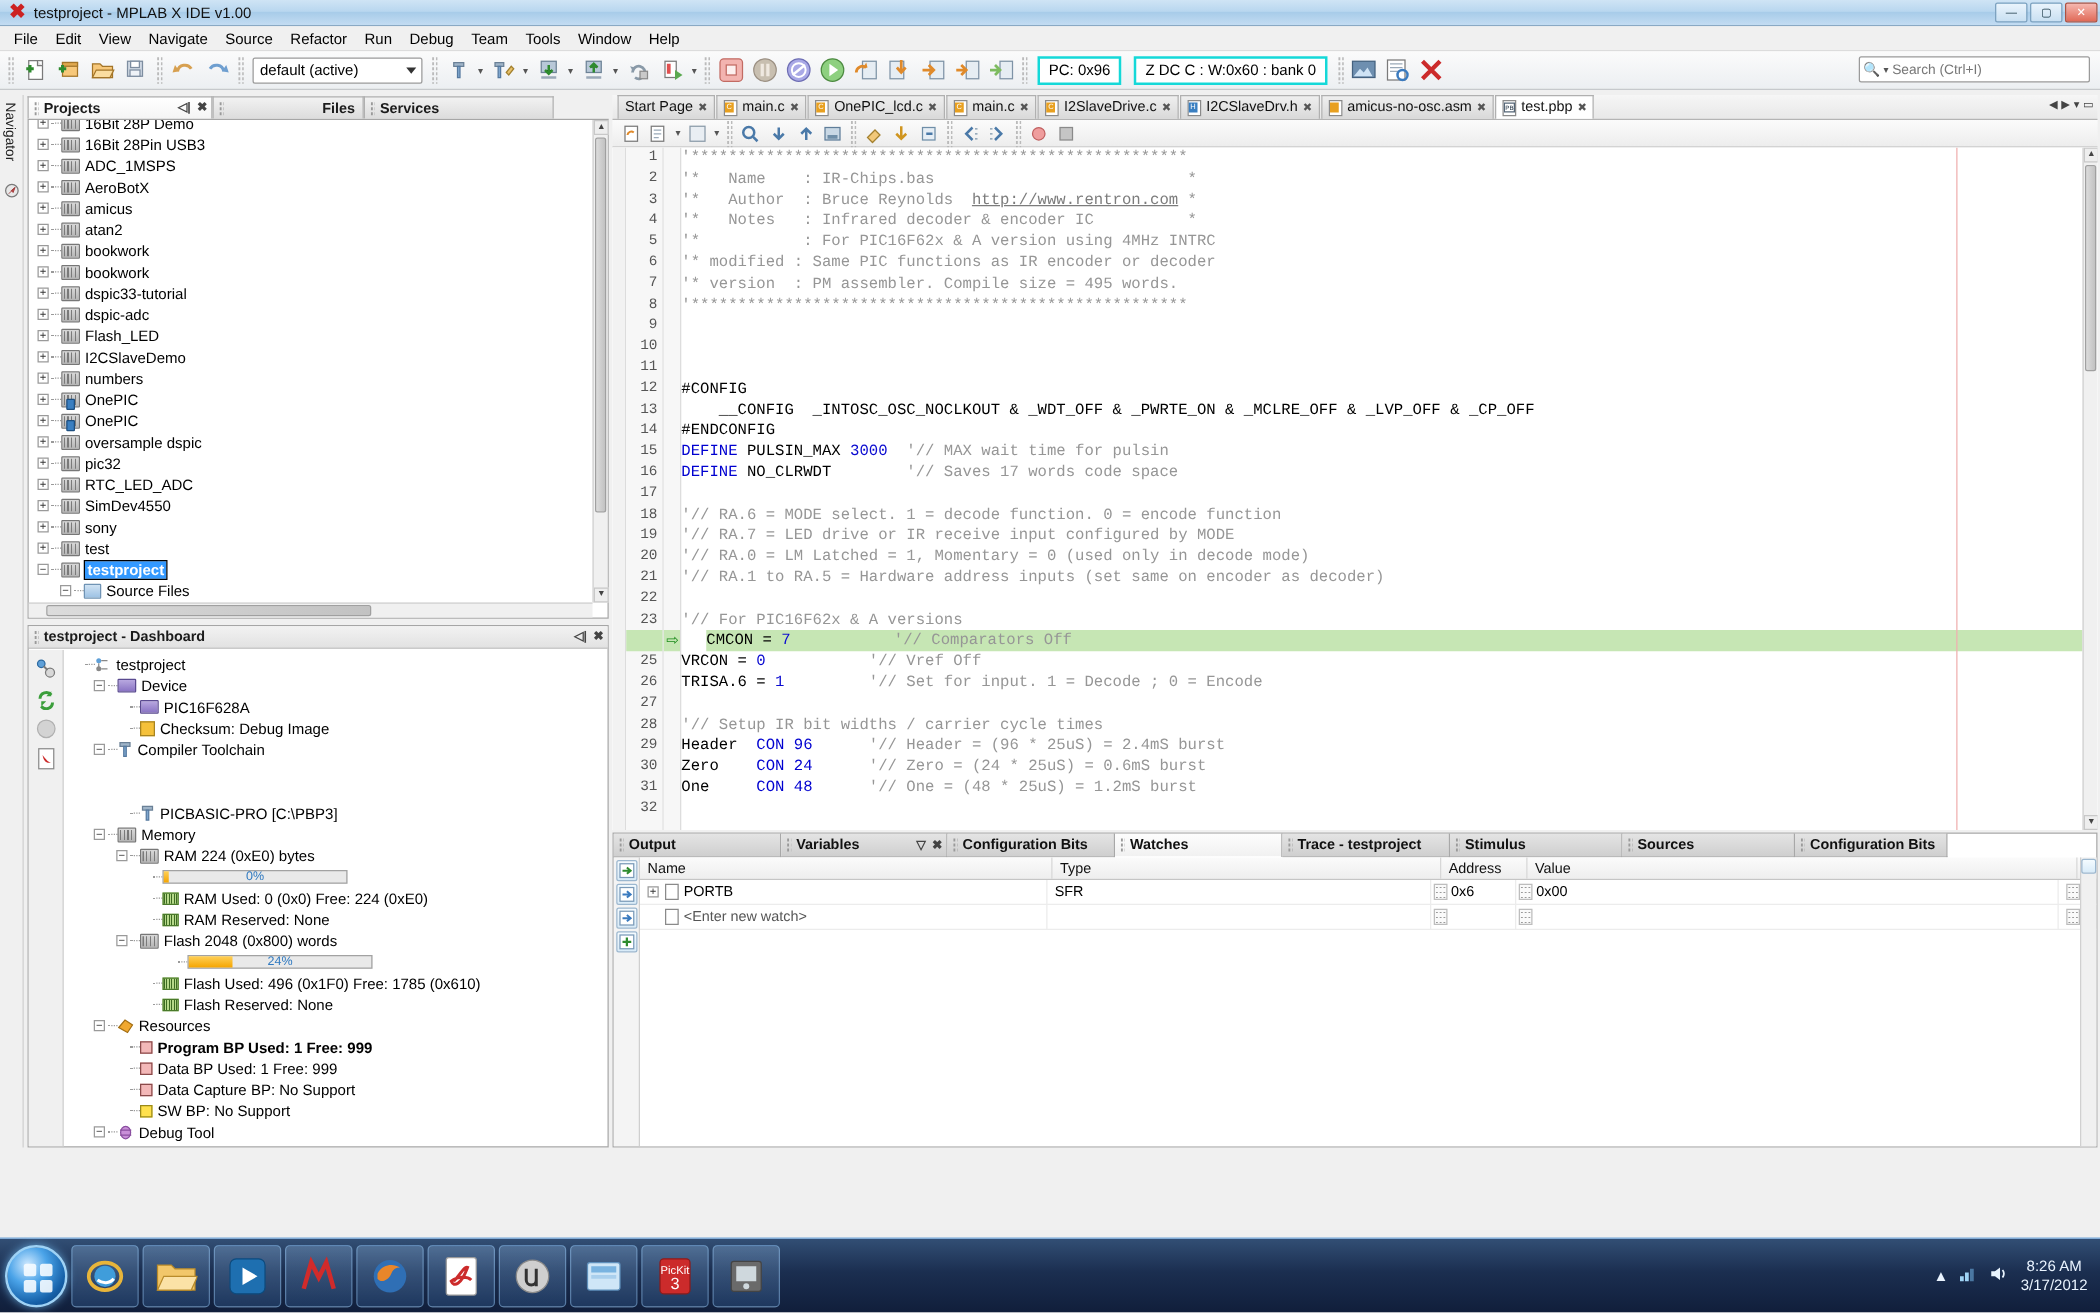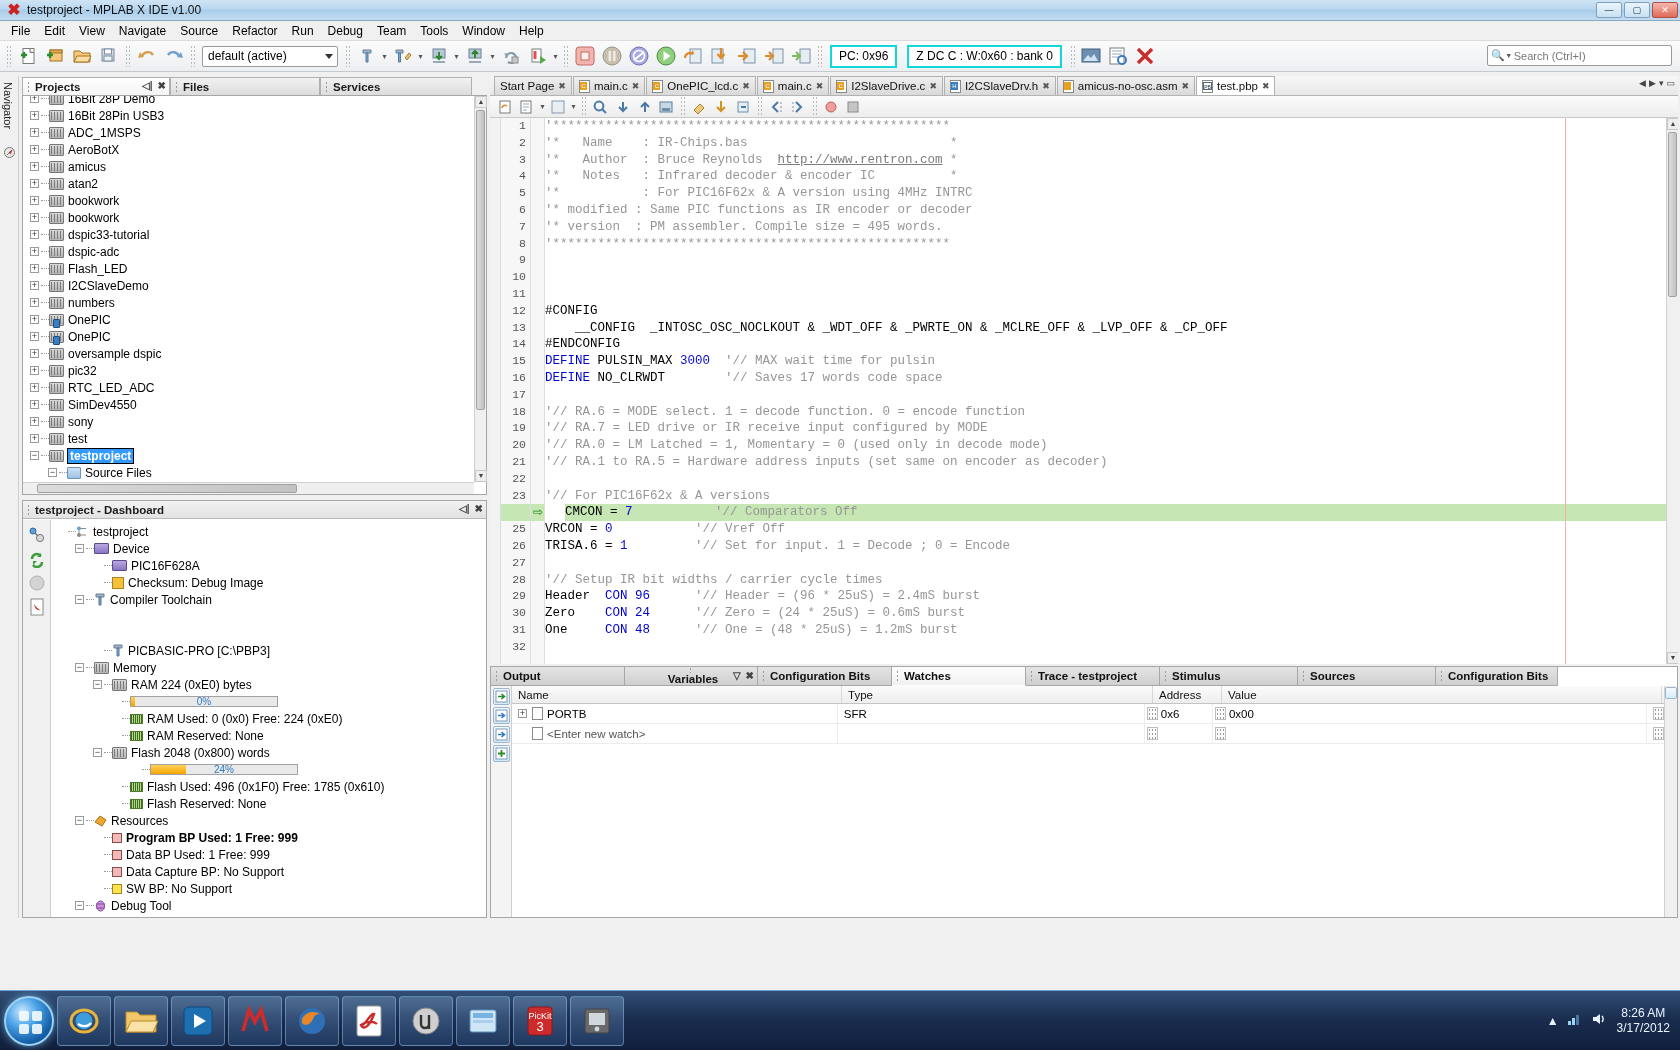--- a/index.html
+++ b/index.html
@@ -491,21 +491,21 @@
 
   <div class="tabstrip" style="left:22px; top:77px;" id="proj-tabs">
       <div class="ptab active" style="width: 148px;">
         <span class="grip-dots"></span>
         <span>Projects</span>
         <span class="head-btns">
           <span>◁|</span>
           <span>✖</span>
         </span>
       </div>
-      <div class="ptab" style="width: 150px;">
+      <div class="ptab" style="width: 121px; justify-content: space-between;">
         <span class="grip-dots"></span>
         <span>Files</span>
       </div>
       <div class="ptab" style="width: 152px;">
         <span class="grip-dots"></span>
         <span>Services</span>
       </div>
     </div>
 
   <div class="panel" style="left:22px; top:95px; width:465px; height:400px;">
@@ -1140,21 +1140,21 @@
       </div>
     </div>
   </div>
 
   <div class="panel" style="left:490px; top:666px; width:1188px; height:252px;">
     <div class="bpane-tabs" id="b-tabs">
         <div class="btab" style="width: 134px;">
           <span class="grip-dots"></span>
           <span>Output</span>
         </div>
-        <div class="btab" style="width: 133px; flex-direction: column;">
+        <div class="btab" style="width: 133px;">
           <span class="grip-dots"></span>
           <span>Variables</span>
           <span class="head-btns" style="top: 3px;">
             <span>▽</span>
             <span>✖</span>
           </span>
         </div>
         <div class="btab" style="width: 134px;">
           <span class="grip-dots"></span>
           <span>Configuration Bits</span>

